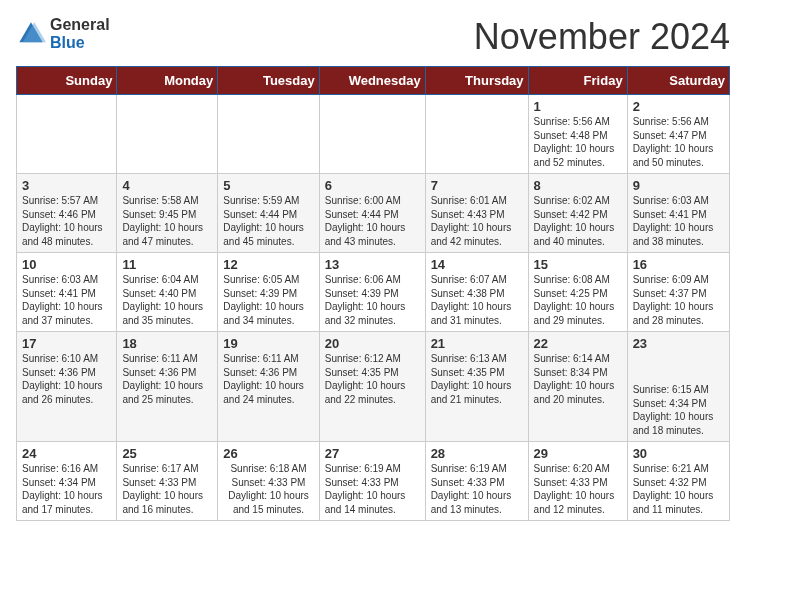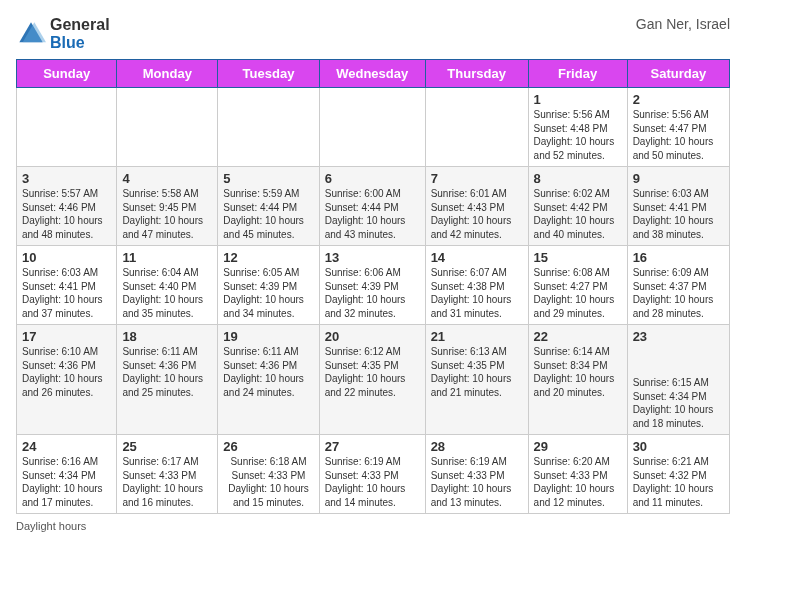--- a/index.html
+++ b/index.html
@@ -55,26 +55,26 @@
     .location {
       font-size: 14px;
       color: #555;
     }
     .calendar {
       width: 100%;
       border-collapse: collapse;
       border: 1px solid #ccc;
     }
     .calendar th {
-      background-color: #d946ef;
+      background-color: #7f1d1d;
       color: #fff;
       font-size: 13px;
       font-weight: bold;
       padding: 6px 4px;
-      text-align: center;
+      text-align: right;
       border: 1px solid #2060a0;
     }
     .calendar td {
       vertical-align: top;
       padding: 4px 5px;
       border: 1px solid #ccc;
       width: 113px;
       min-height: 75px;
       font-size: 10.5px;
       color: #333;
@@ -116,21 +116,21 @@
       <svg class="logo-icon" viewBox="0 0 36 36">
         <polygon points="18,4 32,28 4,28" fill="#2e75b6"></polygon>
         <polygon points="22,4 36,28 8,28" fill="#5ba3d9" opacity="0.5"></polygon>
       </svg>
       <div class="logo-text">
         <span class="logo-general">General</span>
         <span class="logo-blue">Blue</span>
       </div>
     </div>
     <div class="title-block">
-      <div class="location">Gan Ner, Israel</div>
+      <div class="month-title">November 2024</div>
     </div>
   </div>
 
   <table class="calendar">
     <thead>
       <tr>
       <th>Sunday</th>
           <th>Monday</th>
           <th>Tuesday</th>
           <th>Wednesday</th>
@@ -230,21 +230,21 @@
           </td>
           <td>
             <span class="day-number">14</span>
             <div class="day-info" style="white-space: pre-wrap;">Sunrise: 6:07 AM
 Sunset: 4:38 PM
 Daylight: 10 hours and 31 minutes.</div>
           </td>
           <td>
             <span class="day-number">15</span>
             <div class="day-info" style="white-space: pre-wrap;">Sunrise: 6:08 AM
-Sunset: 4:27 PM
+Sunset: 4:25 PM
 Daylight: 10 hours and 29 minutes.</div>
           </td>
           <td>
             <span class="day-number">16</span>
             <div class="day-info" style="white-space: pre-wrap;">Sunrise: 6:09 AM
 Sunset: 4:37 PM
 Daylight: 10 hours and 28 minutes.</div>
           </td>
         </tr>
         <tr>
@@ -331,16 +331,13 @@
           <td>
             <span class="day-number">30</span>
             <div class="day-info" style="white-space: pre-wrap;">Sunrise: 6:21 AM
 Sunset: 4:32 PM
 Daylight: 10 hours and 11 minutes.</div>
           </td>
         </tr>
       </tbody>
   </table>
 
-  <div class="footer">
-    <span>Daylight hours</span>
-  </div>
 </div>
 
 </body></html>

